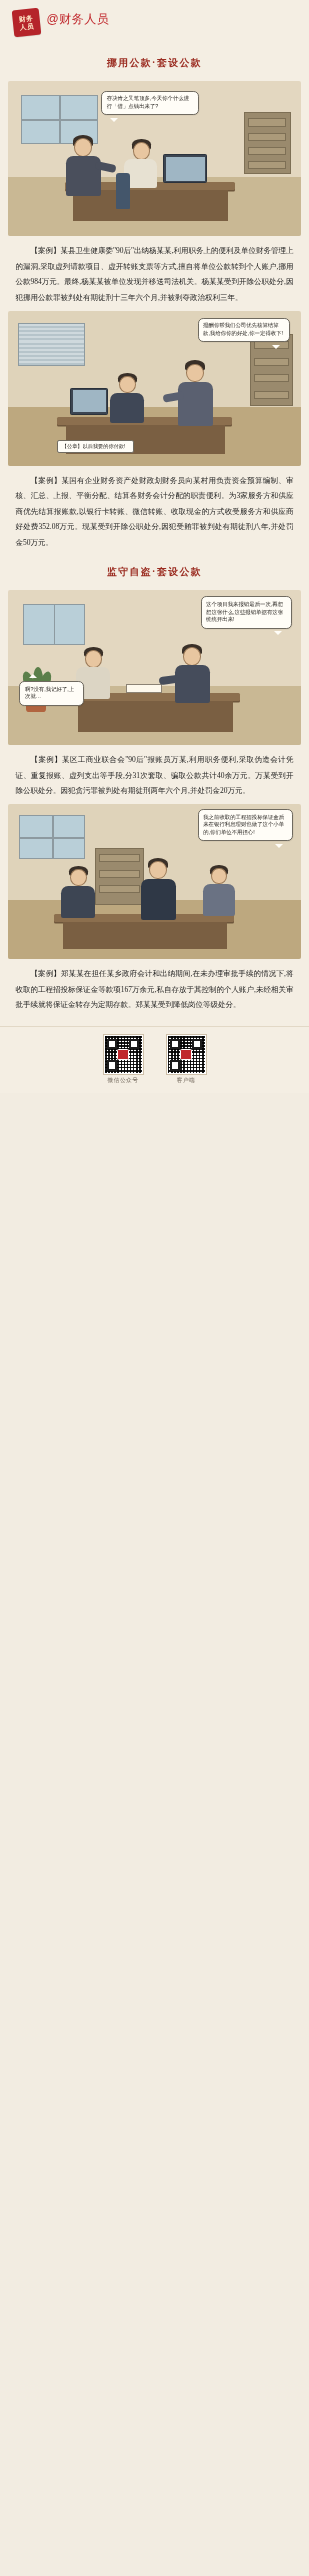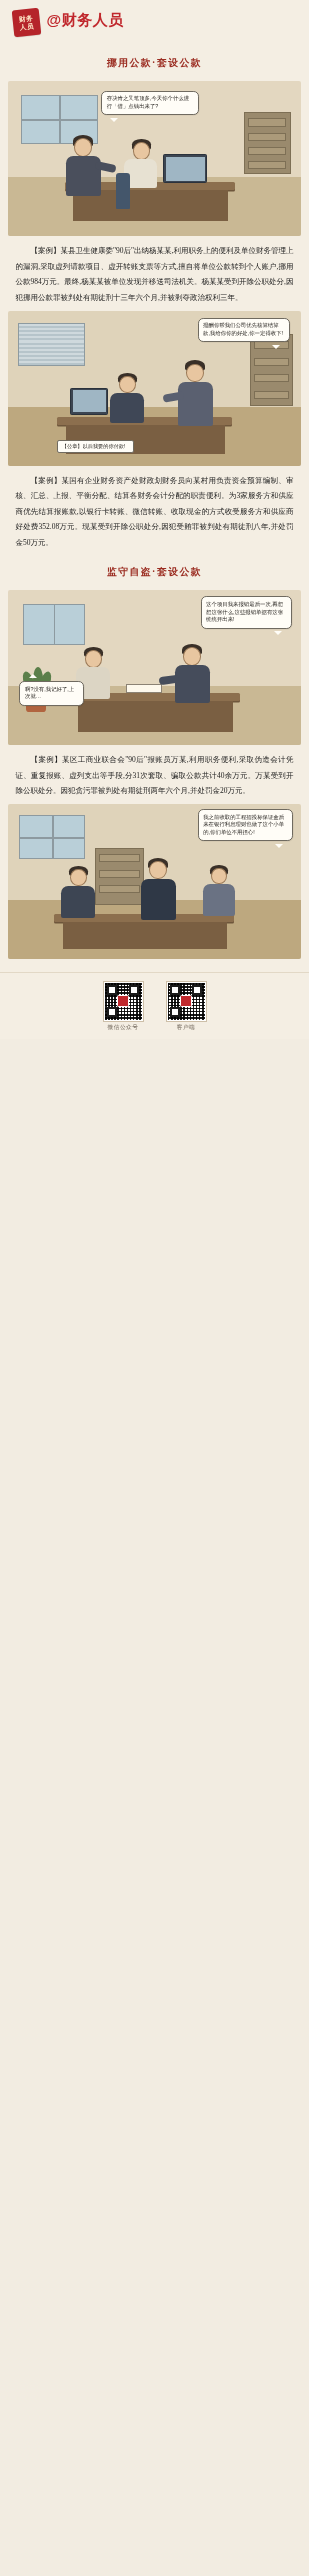--- a/index.html
+++ b/index.html
@@ -44,22 +44,22 @@
     justify-content: center;
     text-align: center;
     letter-spacing: 0.5px;
     flex: none;
     transform: rotate(-6deg);
     box-shadow: 0 0.5px 1px rgba(0,0,0,.15);
   }
   .seal span { display: block; }
   .acct {
     color: #c0282d;
-    font-size: 15px;
-    font-weight: bold;
+    font-size: 12px;
+    font-weight: normal;
     letter-spacing: 0.5px;
     padding-top: 2.1px;
   }
   .headline {
     margin-top: 5.2px;
     margin-left: 33px;
     font-size: 12px;
     font-weight: bold;
     color: #1a1a1a;
     letter-spacing: 1px;
@@ -479,20 +479,21 @@
 
     <div class="person">
       <div class="p-hair" style="left:202px; top:61px; width:17.5px; height:10.3px;"></div>
       <div class="p-head" style="left:203px; top:64px; width:15.5px; height:16.5px;"></div>
       <div class="p-body" style="left:195px; top:80px; width:32px; height:32px; background:#6a7283;"></div>
     </div>
 
     <div class="bubble tail-br" style="right:8.2px; top:5.2px; width:95px;">我之前收取的工程招投标保证金后来在银行利息理财也做了这个小单的,你们单位不用担心!</div>
   </div>
 
+  <p class="case">【案例】郑某某在担任某乡政府会计和出纳期间,在未办理审批手续的情况下,将收取的工程招投标保证金等款项167万余元,私自存放于其控制的个人账户,未经相关审批手续就将保证金转存为定期存款。郑某某受到降低岗位等级处分。</p>
 
   <div class="footer">
     <div class="qr-row">
       <div class="qr-item">
         <div class="qr-box">
           <span class="fq tl"></span>
           <span class="fq tr"></span>
           <span class="fq bl"></span>
           <span class="center-logo"></span>
         </div>

